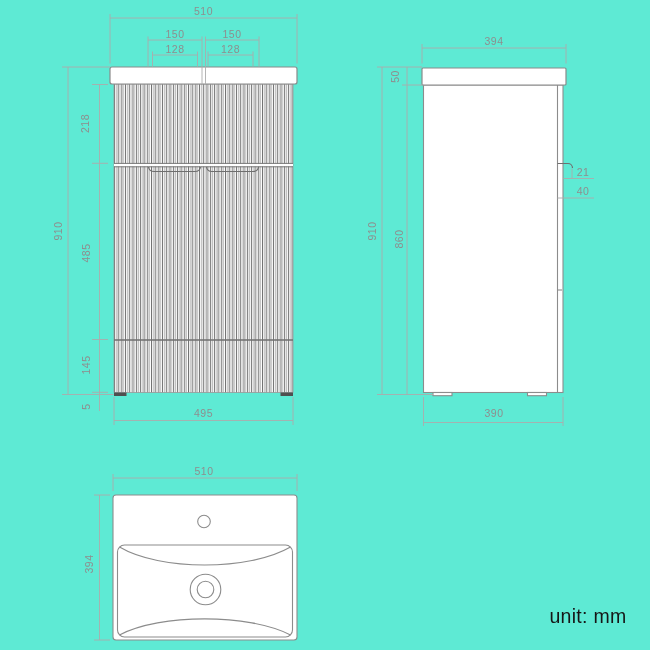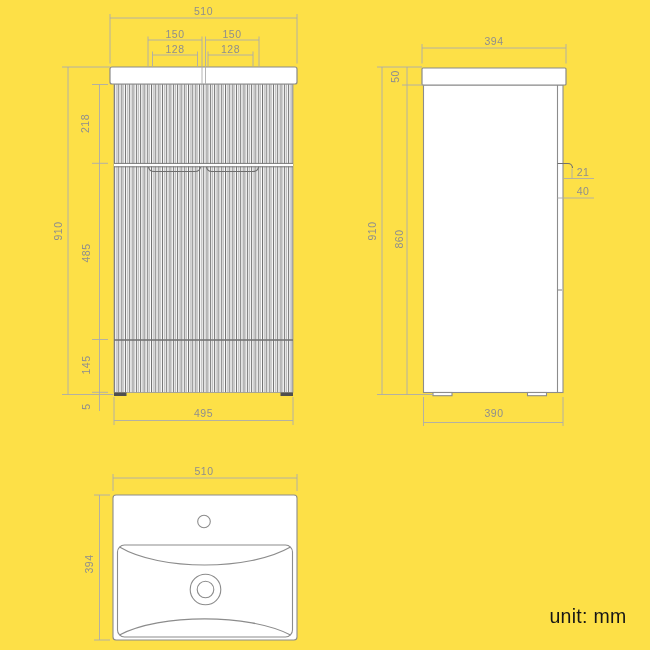--- a/index.html
+++ b/index.html
@@ -1,16 +1,16 @@
 <!DOCTYPE html>
 <html><head>
 <meta charset="utf-8">
 <style>
   html,body{margin:0;padding:0;background:#ffffff;}
-  .page{position:relative;width:650px;height:650px;background:#fde047;overflow:hidden;
+  .page{position:relative;width:650px;height:650px;background:#5eead4;overflow:hidden;
         font-family:"Liberation Sans", sans-serif;}
   svg{display:block;}
   .obj{stroke:#8c8c8c;stroke-width:1.1;fill:none;}
   .objw{stroke:#8c8c8c;stroke-width:1.1;fill:#ffffff;}
   .dl{stroke:#ababab;stroke-width:0.9;fill:none;}
   .band{stroke:#7a7a7a;stroke-width:1;}
   .hndl{stroke:#6f6f6f;stroke-width:1.2;fill:none;}
   text.dim{font-family:"Liberation Sans", sans-serif;font-size:10.5px;fill:#8e8e8e;
            letter-spacing:0.5px;}
   text.note{font-family:"Liberation Sans", sans-serif;font-size:19.5px;fill:#161616;

